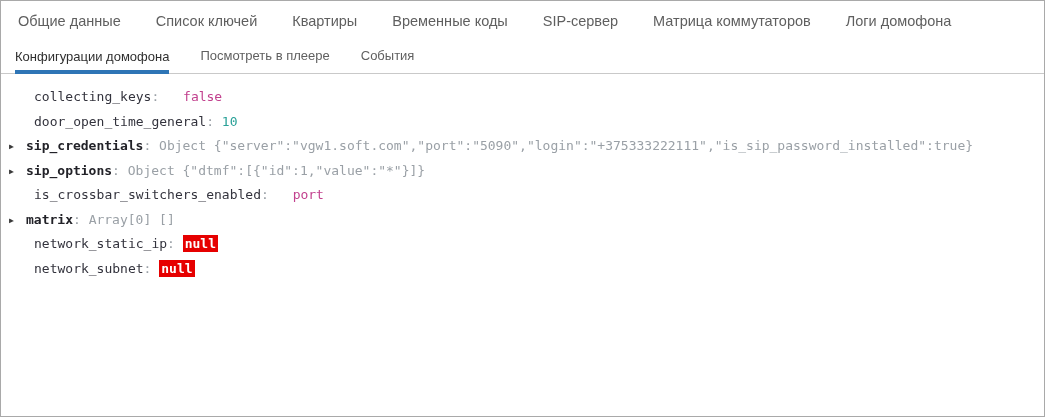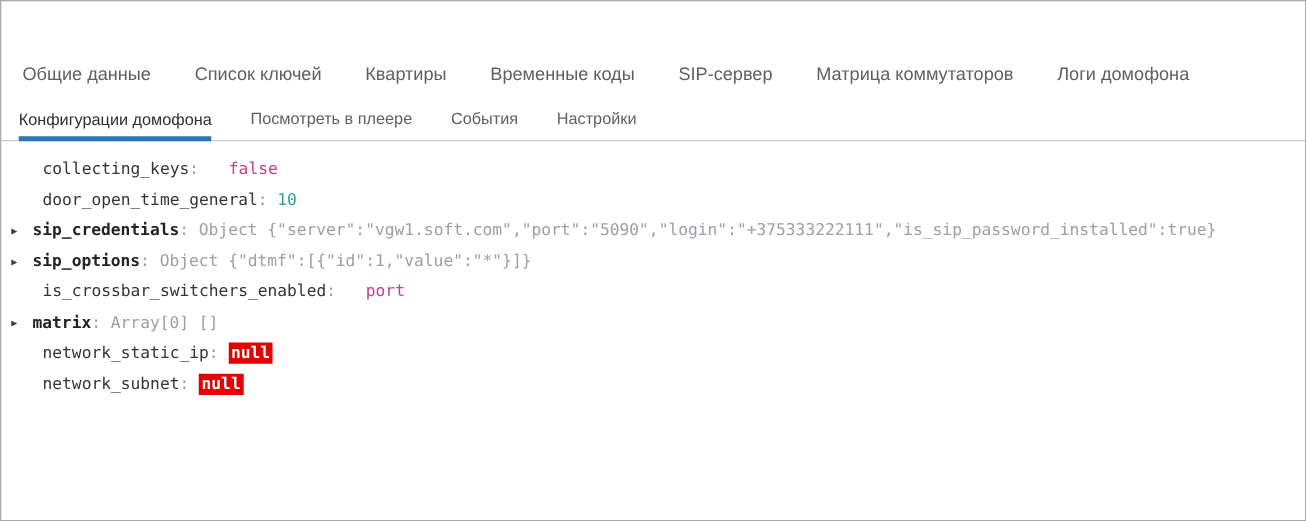--- a/index.html
+++ b/index.html
@@ -8,21 +8,21 @@
     width:1045px;height:417px;
     background:#ffffff;
     border:1px solid #a9a9a9;
     font-family:"Liberation Sans", sans-serif;
     overflow:hidden;
     position:relative;
   }
   
   .tabs-primary{
     display:flex;align-items:center;
-    height:40px;padding-left:17px;margin-top:39px;
+    height:40px;padding-left:17px;
   }
   .tabs-primary .tab{
     margin-right:35px;
     font-size:14.5px;color:var(--tab-inactive,#5f5f5f);
     white-space:nowrap;cursor:pointer;
   }
   .tabs-secondary{
     display:flex;align-items:flex-end;
     height:33px;padding-left:14px;
     border-bottom:1px solid #c9c9c9;
@@ -83,21 +83,20 @@
       <div class="tab">Квартиры</div>
       <div class="tab">Временные коды</div>
       <div class="tab">SIP-сервер</div>
       <div class="tab">Матрица коммутаторов</div>
       <div class="tab">Логи домофона</div>
     </div>
   <div class="tabs-secondary">
       <div class="tab active">Конфигурации домофона</div>
       <div class="tab">Посмотреть в плеере</div>
       <div class="tab">События</div>
-      <div class="tab">Настройки</div>
     </div>
   <div class="inspector">
       <div class="irow"><span class="key">collecting_keys</span><span class="colon">: </span><span class="val-boolean">false</span></div>
       <div class="irow"><span class="key">door_open_time_general</span><span class="colon">: </span><span class="val-number">10</span></div>
       <div class="irow expandable"><span class="arrow">▶</span><span class="key">sip_credentials</span><span class="colon">: </span><span class="val-preview">Object {"server":"vgw1.soft.com","port":"5090","login":"+375333222111","is_sip_password_installed":true}</span></div>
       <div class="irow expandable"><span class="arrow">▶</span><span class="key">sip_options</span><span class="colon">: </span><span class="val-preview">Object {"dtmf":[{"id":1,"value":"*"}]}</span></div>
       <div class="irow"><span class="key">is_crossbar_switchers_enabled</span><span class="colon">: </span><span class="val-boolean">port</span></div>
       <div class="irow expandable"><span class="arrow">▶</span><span class="key">matrix</span><span class="colon">: </span><span class="val-preview">Array[0] []</span></div>
       <div class="irow"><span class="key">network_static_ip</span><span class="colon">: </span><span class="null-badge">null</span></div>
       <div class="irow"><span class="key">network_subnet</span><span class="colon">: </span><span class="null-badge">null</span></div>

